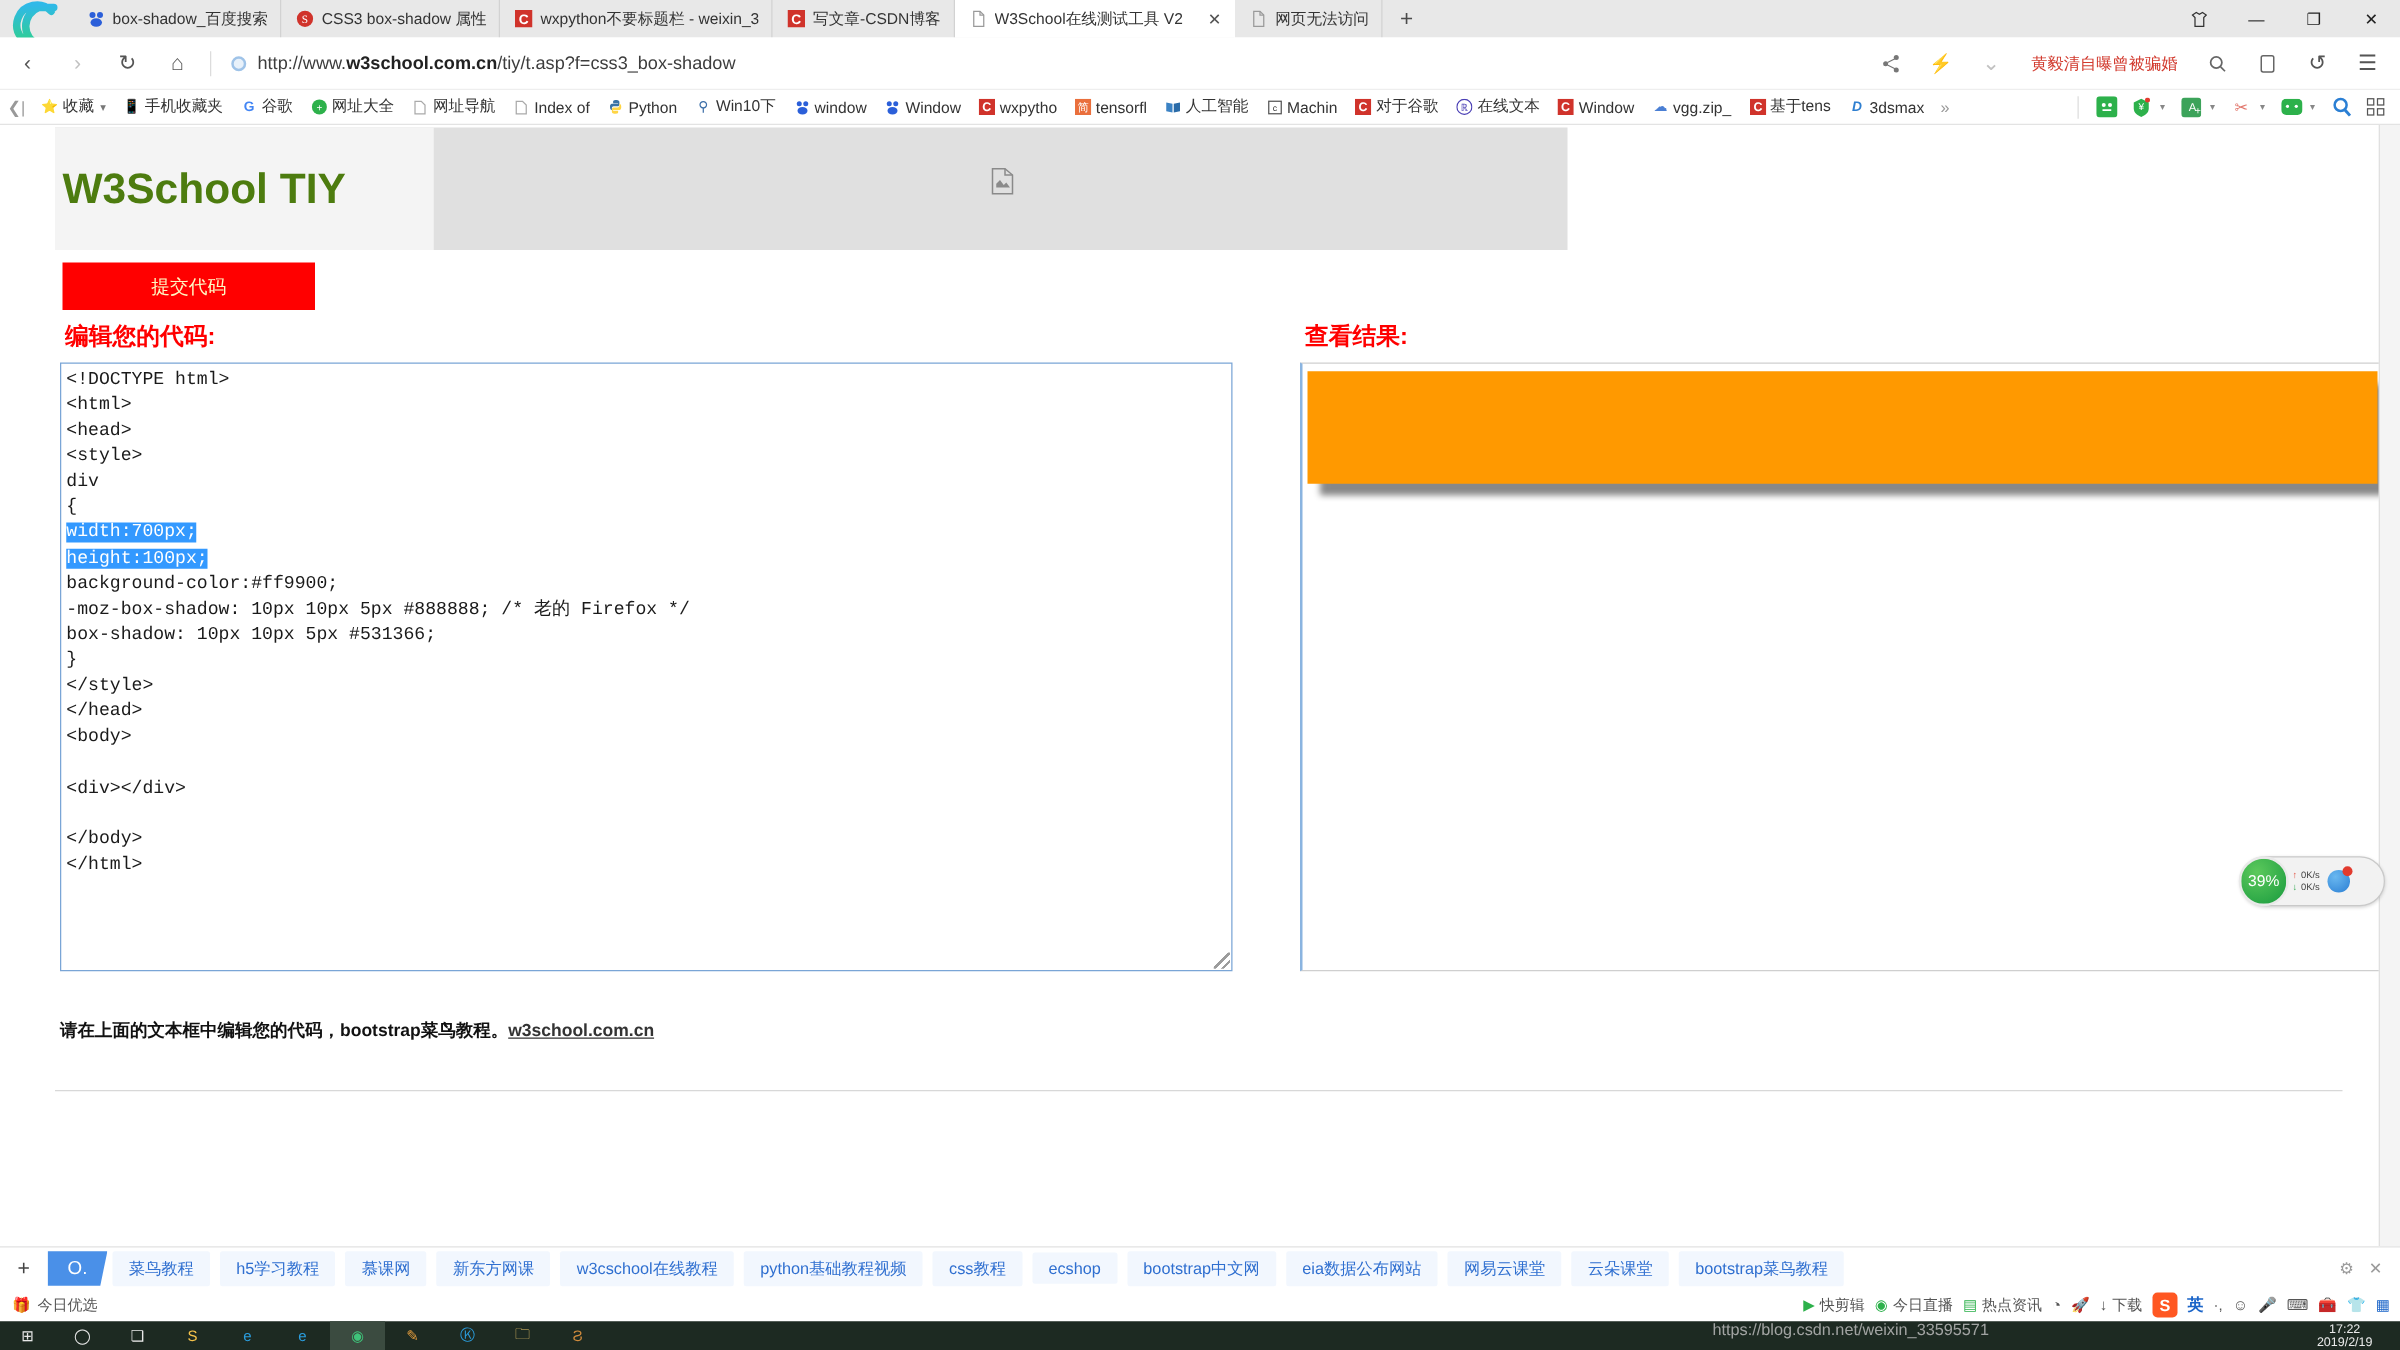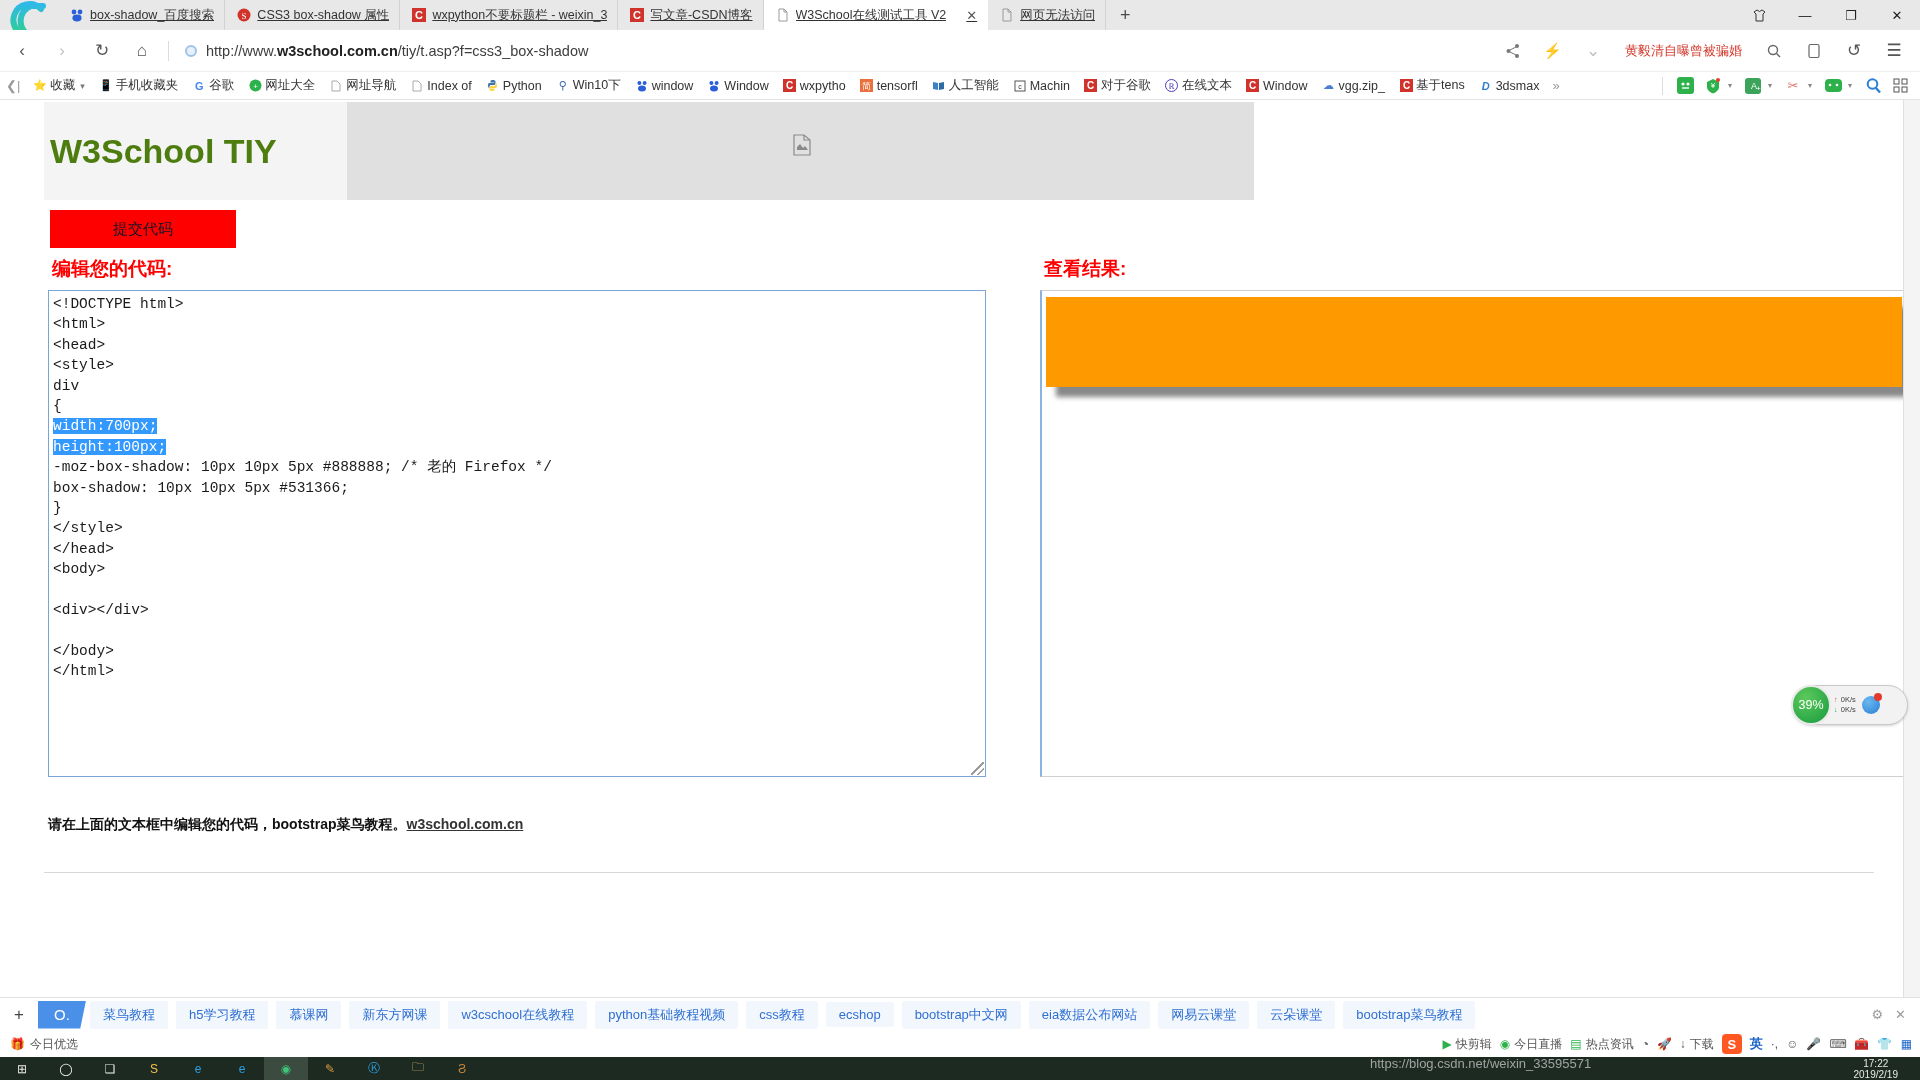--- a/index.html
+++ b/index.html
@@ -16,21 +16,21 @@
     background:#e8e8e8; display:flex; align-items:flex-end;
   }
   .brand-logo{
     width:58px; height:30px; position:relative; flex:0 0 58px;
   }
   .brand-logo svg{ position:absolute; left:7px; top:-4px; }
   .tab{
     height:30px; display:flex; align-items:center; gap:6px;
     padding:0 10px 0 12px; font-size:12.5px; color:#333;
     border-right:1px solid #d2d2d2; position:relative;
-    min-width:0; white-space:nowrap; overflow:hidden;text-decoration:underline;
+    min-width:0; white-space:nowrap; overflow:hidden;
   }
   .tab.active{ background:#ffffff; border-right:1px solid #ffffff; }
   .tab .tabtitle{ overflow:hidden; text-overflow:clip; max-width:180px; }
   .tab .favicon{ width:14px; height:14px; flex:0 0 14px; display:block; }
   .tab .tabclose{ margin-left:14px; color:#555; font-size:13px; line-height:1; }
   .newtab{
     width:38px; height:30px; display:flex; align-items:center; justify-content:center;
     font-size:18px; color:#4b4b4b; font-weight:300;
   }
   .tabstrip-spacer{ flex:1 1 auto; height:30px; }
@@ -98,22 +98,22 @@
   }
   .tiy-title{
     font-size:34px; font-weight:bold; color:#4d7c0f; letter-spacing:0px;
   }
   .tiy-broken{
     position:absolute; left:748px; top:32px; width:22px; height:26px;
     color:#8a8a8a; font-size:19px;
   }
   .submit-row{ position:relative; height:56px; }
   .submit-btn{
-    position:absolute; left:6px; top:10px; width:186px; height:38px;
-    background:#ff0000; color:#0f172a; font-size:15px; border:none;
+    position:absolute; left:6px; top:10px; width:202px; height:38px;
+    background:#ff0000; color:#fef9c3; font-size:15px; border:none;
     font-family:"Liberation Sans", sans-serif; cursor:pointer;
   }
   .panels{ position:relative; }
   .panel-label{
     font-size:19px; font-weight:bold; color:#ff0000; margin:0 0 8px 4px;
   }
   .left-panel{ position:absolute; left:4px; top:0; width:940px; }
   .right-panel{ position:absolute; left:996px; top:0; width:870px; }
   .code-area{
     width:938px; height:487px; border:1px solid #7aa5d6;
@@ -613,20 +613,21 @@
         <div class="panel-label">编辑您的代码:</div>
         <div class="code-area" id="code-editor">
           <div class="code-line">&lt;!DOCTYPE html&gt;</div>
             <div class="code-line">&lt;html&gt;</div>
             <div class="code-line">&lt;head&gt;</div>
             <div class="code-line">&lt;style&gt;</div>
             <div class="code-line">div</div>
             <div class="code-line">{</div>
             <div class="code-line"><span class="sel">width:700px;</span></div>
             <div class="code-line"><span class="sel">height:100px;</span></div>
+            <div class="code-line">background-color:#ff9900;</div>
             <div class="code-line">-moz-box-shadow: 10px 10px 5px #888888; /* 老的 Firefox */</div>
             <div class="code-line">box-shadow: 10px 10px 5px #531366;</div>
             <div class="code-line">}</div>
             <div class="code-line">&lt;/style&gt;</div>
             <div class="code-line">&lt;/head&gt;</div>
             <div class="code-line">&lt;body&gt;</div>
             <div class="code-line">&nbsp;</div>
             <div class="code-line">&lt;div&gt;&lt;/div&gt;</div>
             <div class="code-line">&nbsp;</div>
             <div class="code-line">&lt;/body&gt;</div>

